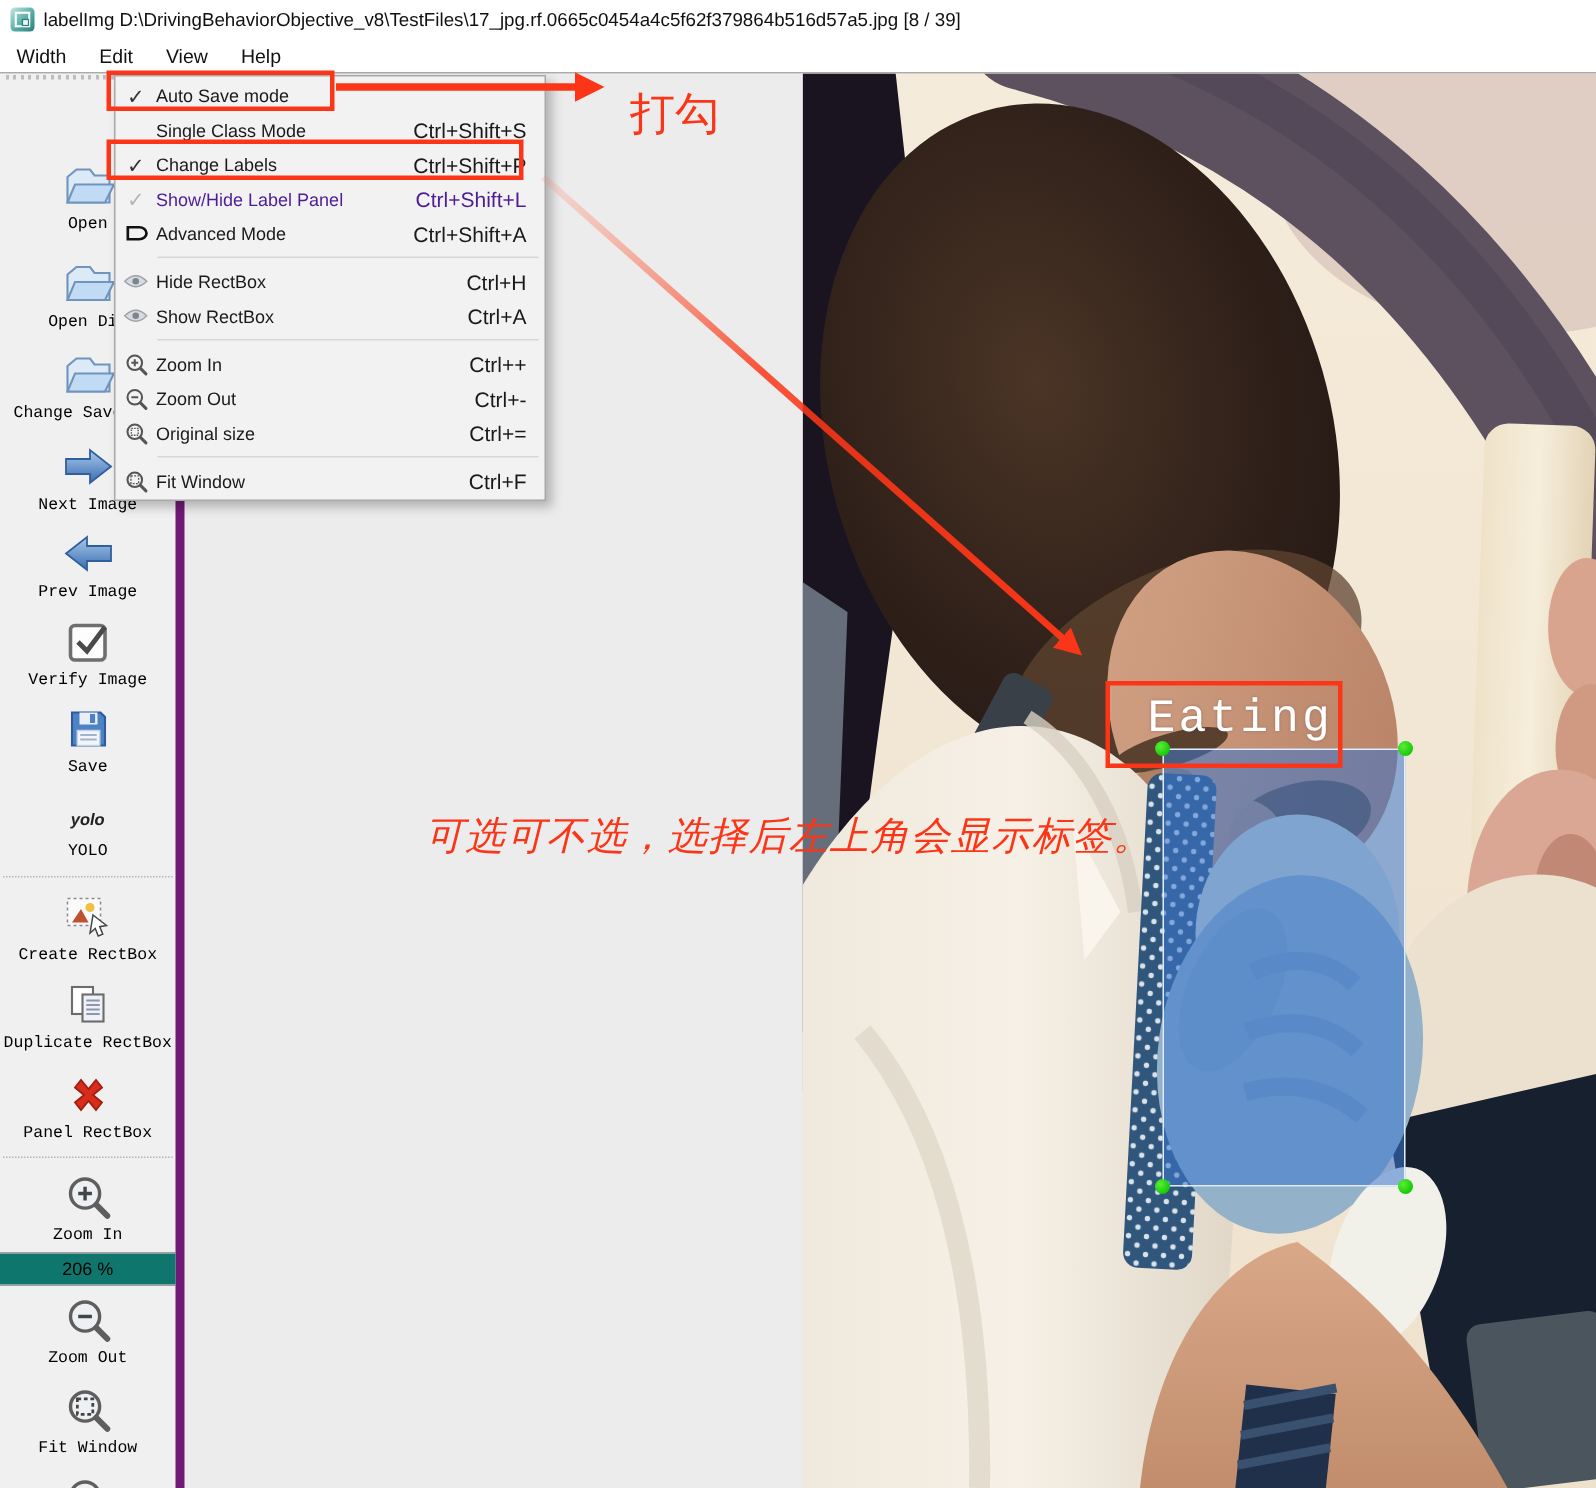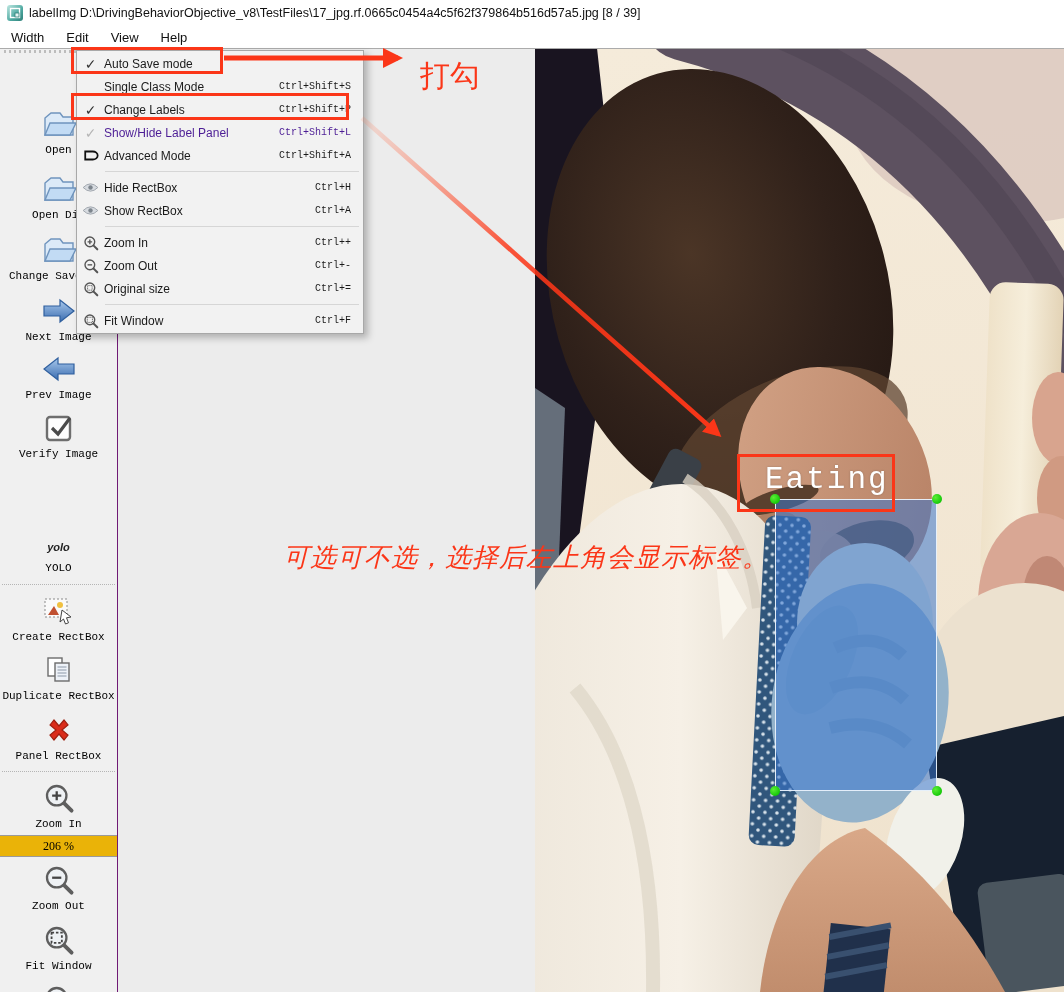--- a/index.html
+++ b/index.html
@@ -12,54 +12,54 @@
            background:linear-gradient(135deg,#bfe8e2,#4da8a0 60%,#2e7f78);
            display:flex;align-items:center;justify-content:center;}
   .appicon svg{display:block;}
   .title-text{font-size:12.5px;color:#111;white-space:nowrap;}
   
   .menubar{position:absolute;left:0;top:26px;width:1064px;height:22px;background:#ffffff;
            border-bottom:1px solid #ababab;display:flex;align-items:center;z-index:6;}
   .menubar .mb-item{padding:2px 11px;font-size:13px;color:#111;}
   
   .sidebar{position:absolute;left:0;top:48px;width:117px;bottom:0;background:#f0f0f0;
-           border-right:1px solid #701a75;z-index:5;}
+           border-right:6px solid #701a75;z-index:5;}
   .dockhandle{position:absolute;left:4px;right:4px;top:2px;height:3px;
               background:repeating-linear-gradient(90deg,#bdbdbd 0 2px,transparent 2px 5px);}
   .tb{position:absolute;left:0;width:117px;text-align:center;}
   .tbi{height:36px;display:flex;align-items:center;justify-content:center;}
   .tbl{font-family:"Liberation Mono",monospace;font-size:11px;color:#000;margin-top:2px;white-space:nowrap;}
   .tsep{position:absolute;left:2px;right:2px;border-top:1px dotted #b5b5b5;}
   .yolo-ic{font-family:"Liberation Sans",sans-serif;font-style:italic;font-weight:bold;
            font-size:11px;color:#222;}
-  .zoombox{position:absolute;left:0;width:117px;height:20px;background:#eab308;
+  .zoombox{position:absolute;left:0;width:117px;height:20px;background:#0f766e;
            border-top:1px solid #9a9a9a;border-bottom:1px solid #9a9a9a;
            display:flex;align-items:center;justify-content:center;
-           font-family:Liberation Serif, serif;font-size:12px;color:#000;}
+           font-family:Liberation Sans, sans-serif;font-size:12px;color:#000;}
   
   .canvas{position:absolute;left:118px;top:48px;right:0;bottom:0;background:#ececec;z-index:1;}
   .photo{position:absolute;left:535px;top:48px;width:529px;height:944px;overflow:hidden;z-index:2;}
   .photo svg.art{position:absolute;left:0;top:0;}
   
   .bbox{position:absolute;left:240px;top:451px;width:162px;height:292px;
         background:rgba(58,118,205,0.55);border:1px solid rgba(235,243,252,.95);
         box-sizing:border-box;z-index:4;}
   .handle{position:absolute;width:10px;height:10px;border-radius:50%;
           background:radial-gradient(circle at 35% 35%,#5bee35,#17c90a 70%,#0fa006);z-index:5;}
   .bbox-label{position:absolute;left:230px;top:414px;z-index:6;color:#ffffff;
               font-family:"Liberation Mono",monospace;font-size:31px;letter-spacing:2px;
               text-shadow:0 0 2px rgba(60,60,60,.35);white-space:nowrap;}
   .redbox{position:absolute;border:3px solid #fb3618;box-sizing:border-box;background:transparent;z-index:30;}
   
   .menu{position:absolute;left:76px;top:50px;width:286px;background:#f2f2f2;
         border:1px solid #a8a8a8;box-shadow:4px 4px 7px rgba(0,0,0,.25);z-index:20;padding:1px 0;}
   .mrow{height:23px;display:flex;align-items:center;}
   .mic{width:27px;display:flex;align-items:center;justify-content:center;flex:none;}
   .mlabel{font-size:12px;color:#1a1a1a;flex:1;white-space:nowrap;}
-  .mshort{font-size:10px;color:#1a1a1a;margin-right:12px;white-space:nowrap;font-family:Liberation Mono, monospace;}
+  .mshort{font-size:14px;color:#1a1a1a;margin-right:12px;white-space:nowrap;}
   .mrow.disabled .mlabel,.mrow.disabled .mshort{color:#4c1d95;}
   .msep{height:9px;position:relative;}
   .msep::after{content:"";position:absolute;left:28px;right:4px;top:4px;border-top:1px solid #d6d6d6;}
   .chk{font-size:14px;color:#333;line-height:1;}
   .chk.gray{color:#b5b5b5;}
   
   .note{position:absolute;color:#fb3618;z-index:32;white-space:nowrap;
         font-family:"Liberation Sans",sans-serif;}
   .note-check{left:420px;top:56px;font-size:30px;}
   .note-optional{left:283px;top:540px;font-size:26px;letter-spacing:1px;font-style:italic;}
@@ -239,20 +239,32 @@
   <div class="tb" style="top:362px">
     <div class="tbi">
       <svg width="30" height="30" viewBox="0 0 30 30">
           <rect x="3" y="4" width="23" height="23" rx="3" fill="#fdfdfd" stroke="#6e6e6e" stroke-width="2.4"></rect>
           <path d="M8 15 l6 6 L26 5" stroke="#4a4a4a" stroke-width="3.2" fill="none"></path>
         </svg>
     </div>
     <div class="tbl">Verify Image</div>
   </div>
 
+  <div class="tb" style="top:420px">
+    <div class="tbi">
+      <svg width="30" height="30" viewBox="0 0 30 30">
+          <path d="M4 4 h19 l3 3 v19 h-22 z" fill="#4d82c4" stroke="#2c5c9c" stroke-width="1.4"></path>
+          <rect x="9" y="4" width="12" height="8" fill="#e9eff7"></rect>
+          <rect x="16" y="5" width="3.4" height="6" fill="#4d82c4"></rect>
+          <rect x="7.5" y="16" width="15" height="10" fill="#f2f5f9" stroke="#c6d2e1"></rect>
+          <path d="M9.5 19 h11 M9.5 22 h11" stroke="#9fb4cc" stroke-width="1.2"></path>
+        </svg>
+    </div>
+    <div class="tbl">Save</div>
+  </div>
 
   <div class="tb" style="top:486px">
     <div class="tbi" style="height:26px">
       <span class="yolo-ic">yolo</span>
     </div>
     <div class="tbl">YOLO</div>
   </div>
 
   <div class="tsep" style="top:536px"></div>
 

